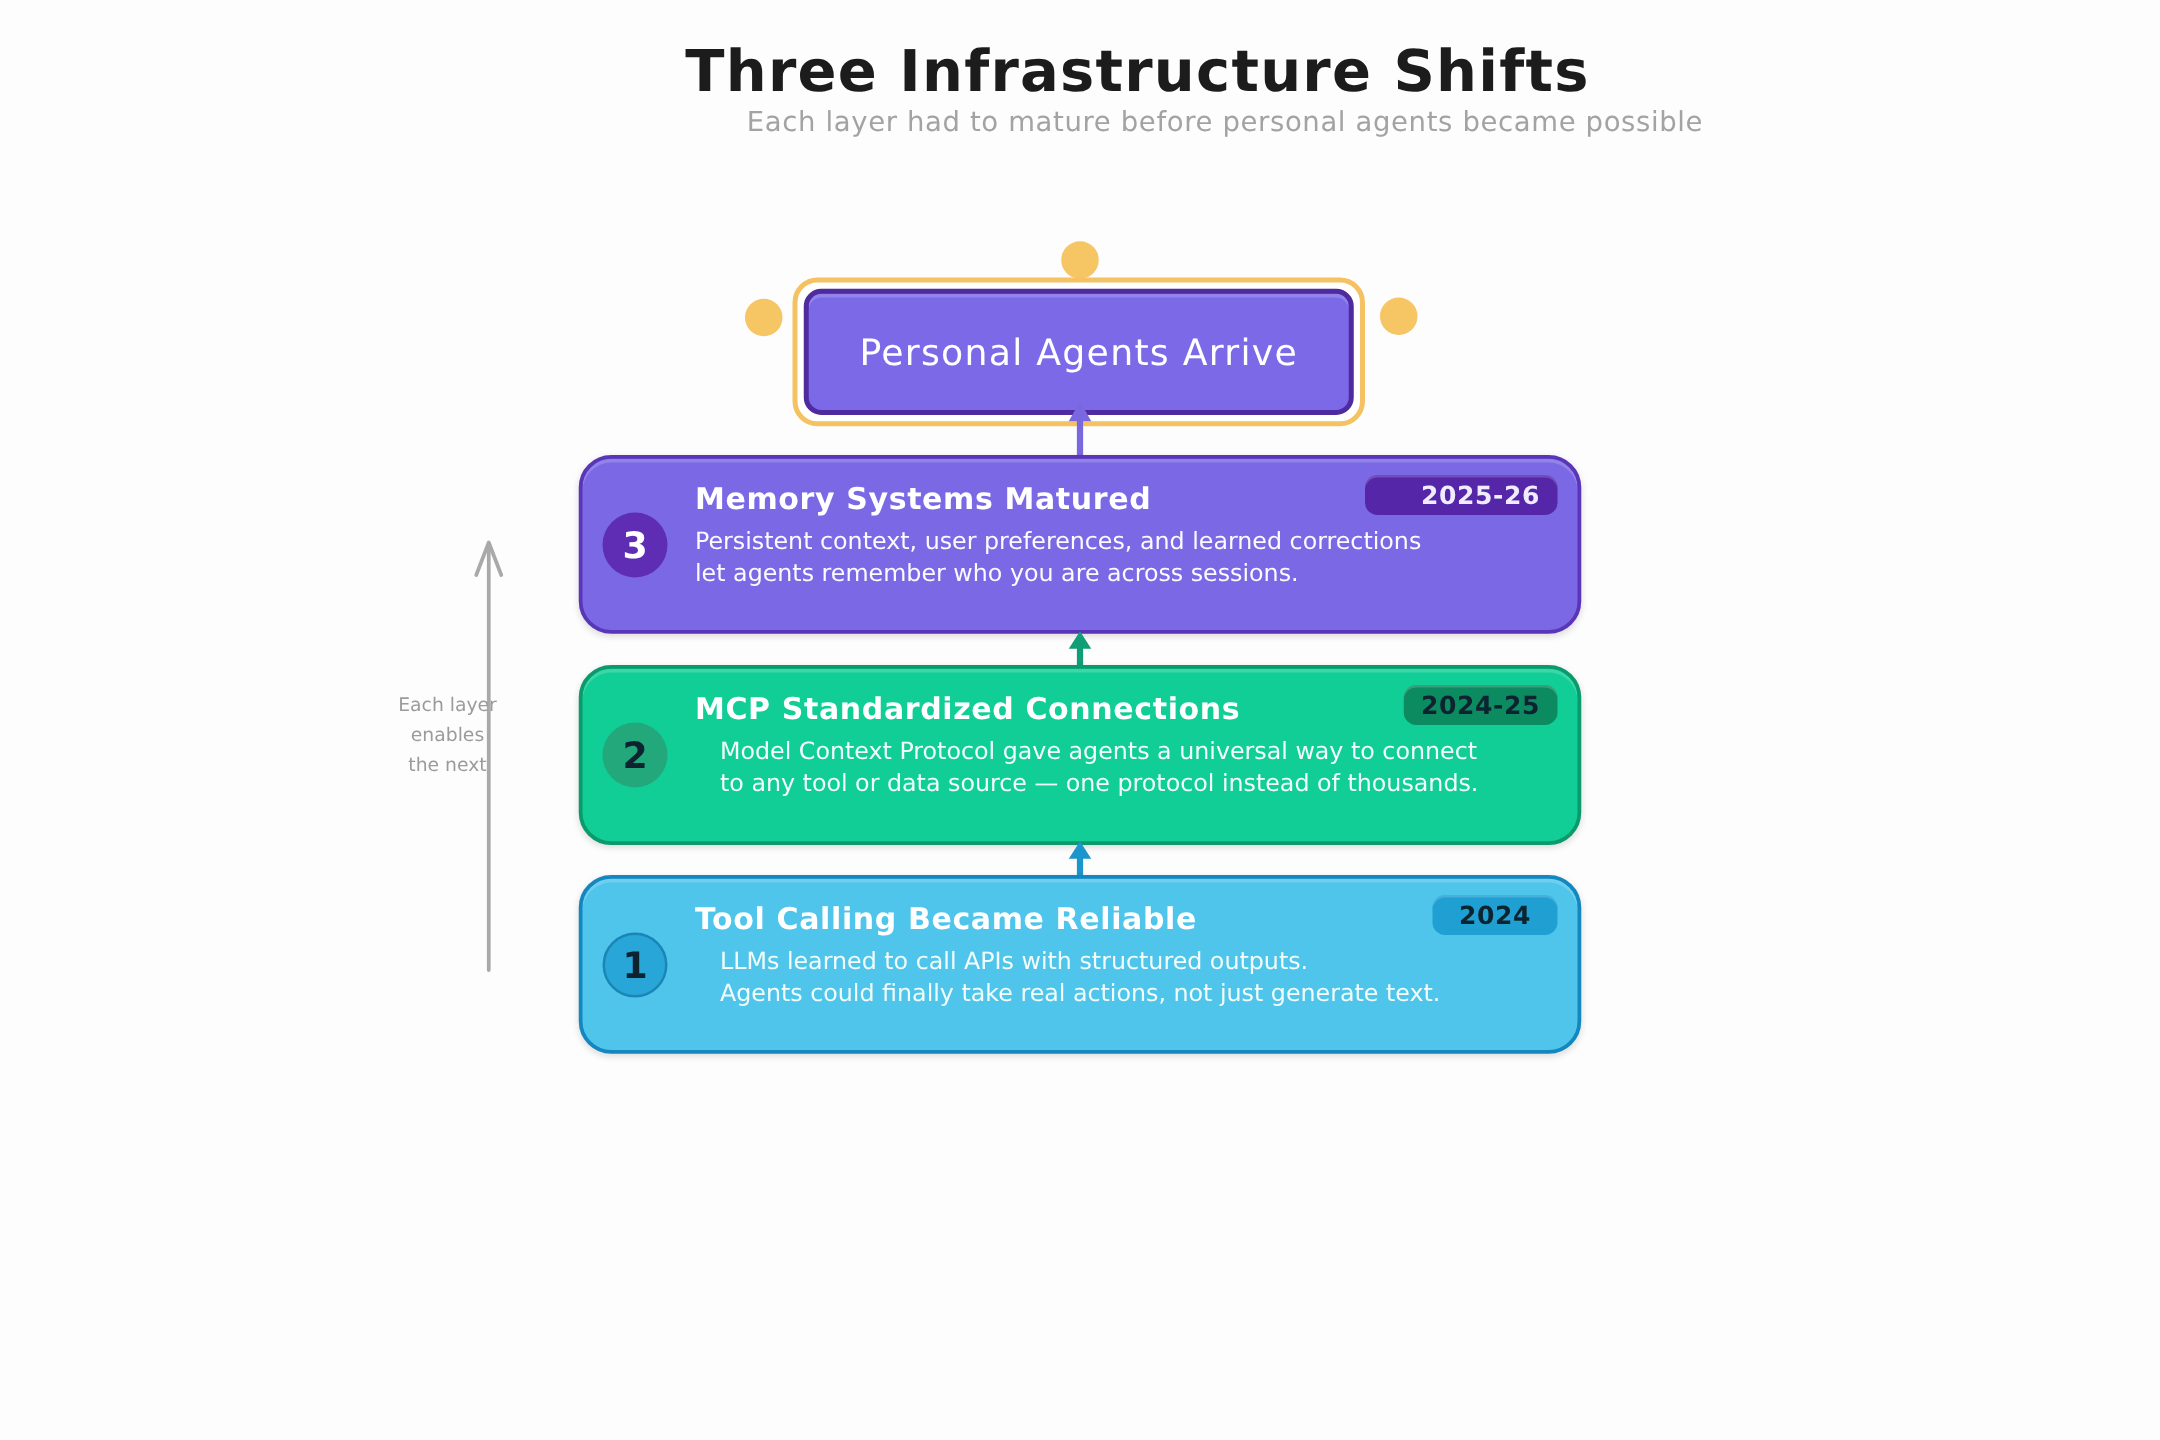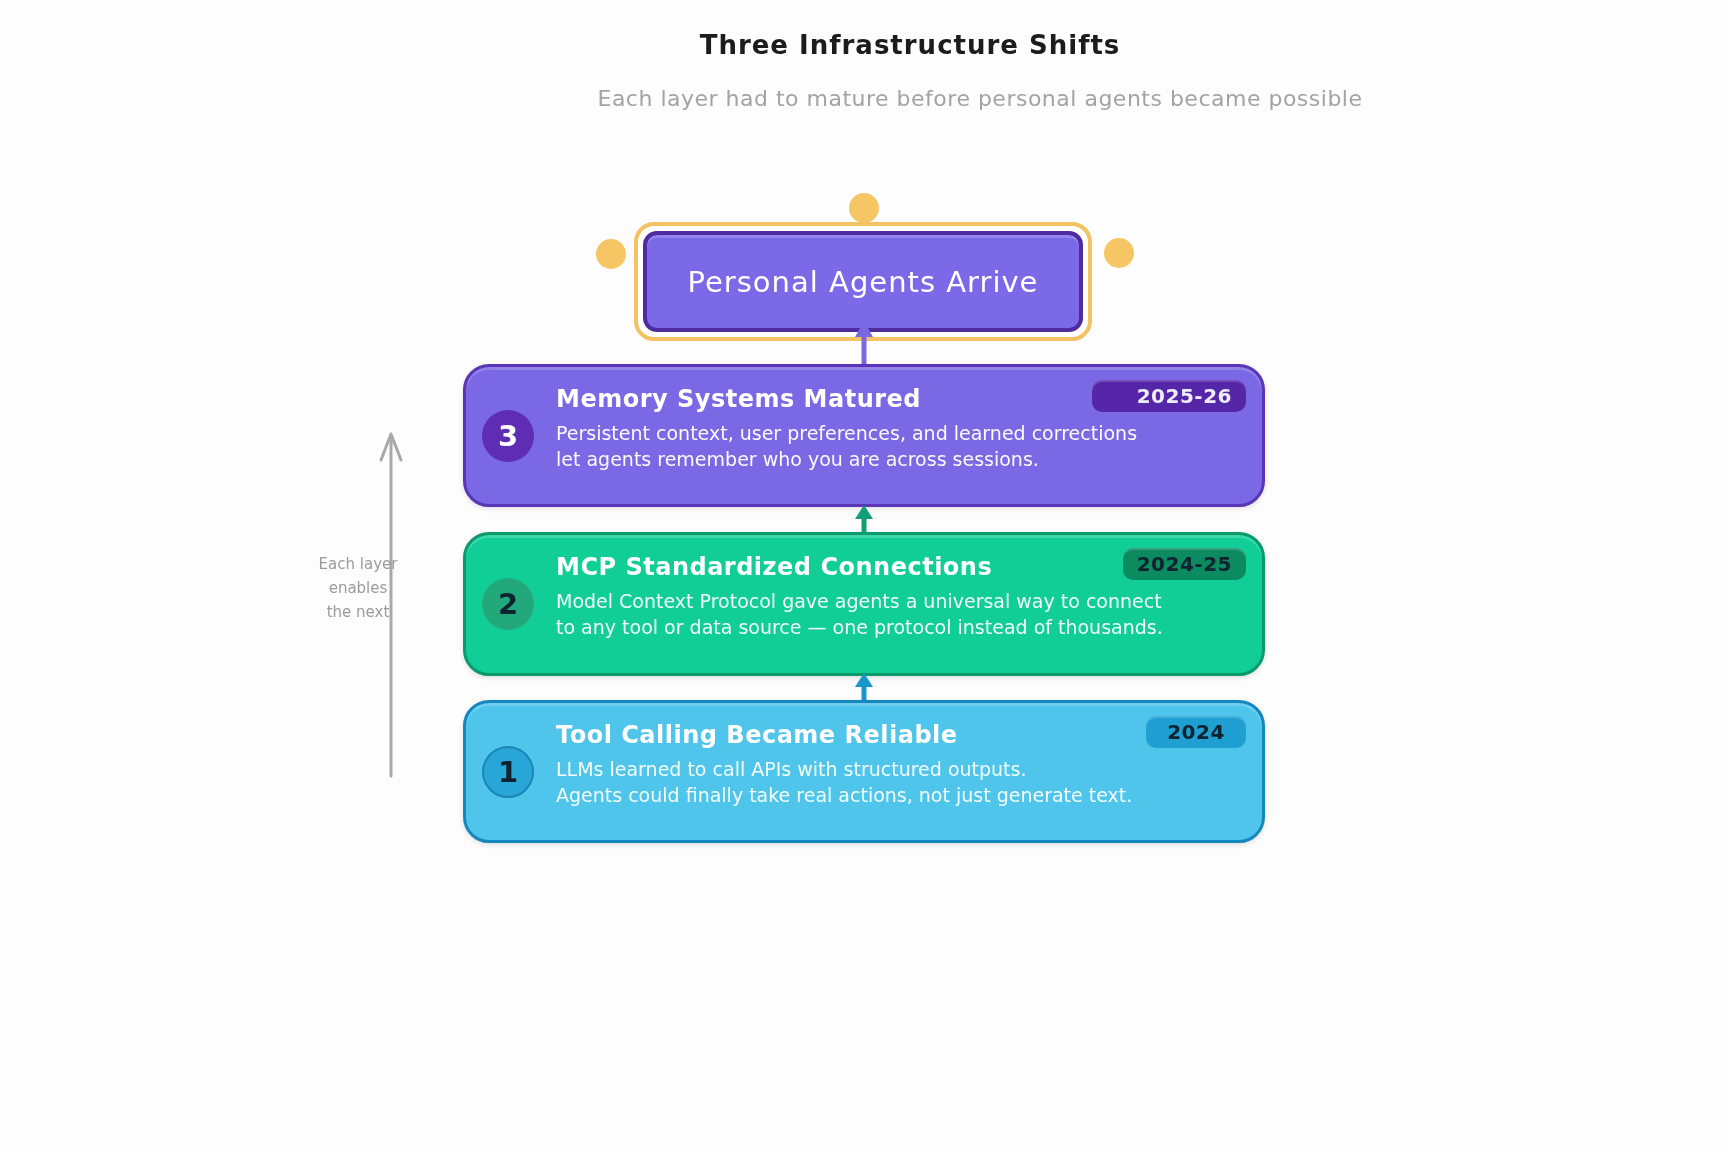--- a/index.html
+++ b/index.html
@@ -5,21 +5,21 @@
   * { margin:0; padding:0; box-sizing:border-box; }
   html,body { background:#ffffff; }
   .canvas {
     position:relative; width:1728px; height:1152px;
     background:#fdfdfd; overflow:hidden;
     font-family:"DejaVu Sans","Liberation Sans",sans-serif;
   }
   
   .diagram-title {
     position:absolute; top:30px; left:910px; transform:translateX(-50%);
-    font-size:26px; font-weight:700; color:#1c1c1c; letter-spacing:1px; white-space:nowrap;
+    font-size:46px; font-weight:700; color:#1c1c1c; letter-spacing:1px; white-space:nowrap;
   }
   .diagram-subtitle {
     position:absolute; top:86px; left:980px; transform:translateX(-50%);
     font-size:22px; color:#a3a3a3; letter-spacing:0.5px; white-space:nowrap;
   }
   
   .outcome-frame {
     position:absolute; left:634px; top:222px; width:458px; height:119px;
     border:4px solid #f4c262; border-radius:20px; background:#ffffff; padding:5px;
   }
@@ -53,21 +53,21 @@
   .layer-mcp    .step-circle { background:#23a87c; color:#0d2430; }
   .layer-tool   .step-circle { background:#28a6d8; color:#0d2430; border:2px solid #1b86b5; }
   .layer-content { flex:1; align-self:flex-start; padding-top:18px; }
   .layer-title {
     font-size:24px; font-weight:700; color:#ffffff; letter-spacing:0.5px;
     margin-bottom:7px; white-space:nowrap;
   }
   .layer-desc {
     font-size:19px; color:rgba(255,255,255,0.97); line-height:1.38; white-space:pre-line;
   }
-  .layer-mcp .layer-desc, .layer-tool .layer-desc { color:#f2fdfb; }
+  .layer-mcp .layer-desc, .layer-tool .layer-desc { color:#f2fdfb;margin-left:20px; }
   .year-badge {
     position:absolute; top:13px; right:16px; min-width:100px; text-align:center;
     padding:4px 14px; border-radius:10px; font-size:20px; font-weight:700; letter-spacing:0.5px;
     box-shadow: inset 0 2px 0 rgba(255,255,255,0.18);
   }
   .layer-memory .year-badge { background:#5527a8; color:#f0ecff;padding-left:45px; }
   .layer-mcp    .year-badge { background:#0c8a60; color:#0d2430; }
   .layer-tool   .year-badge { background:#1f9fd2; color:#0b2530; }
   
   .flow-arrow { position:absolute; }

